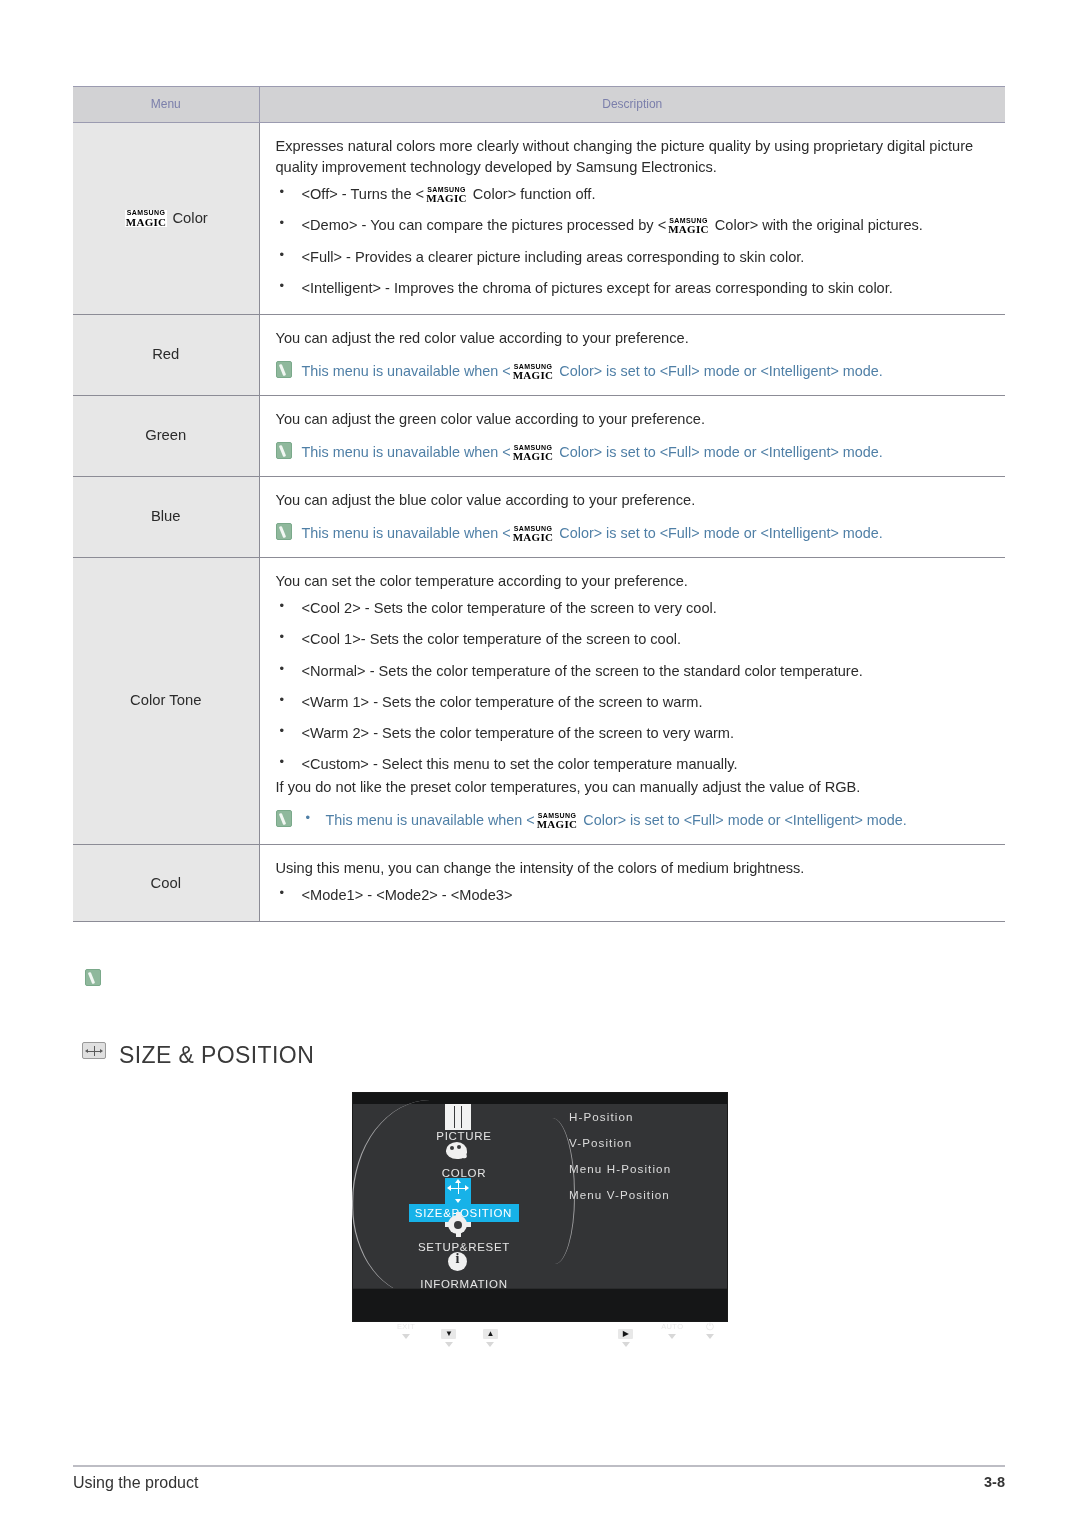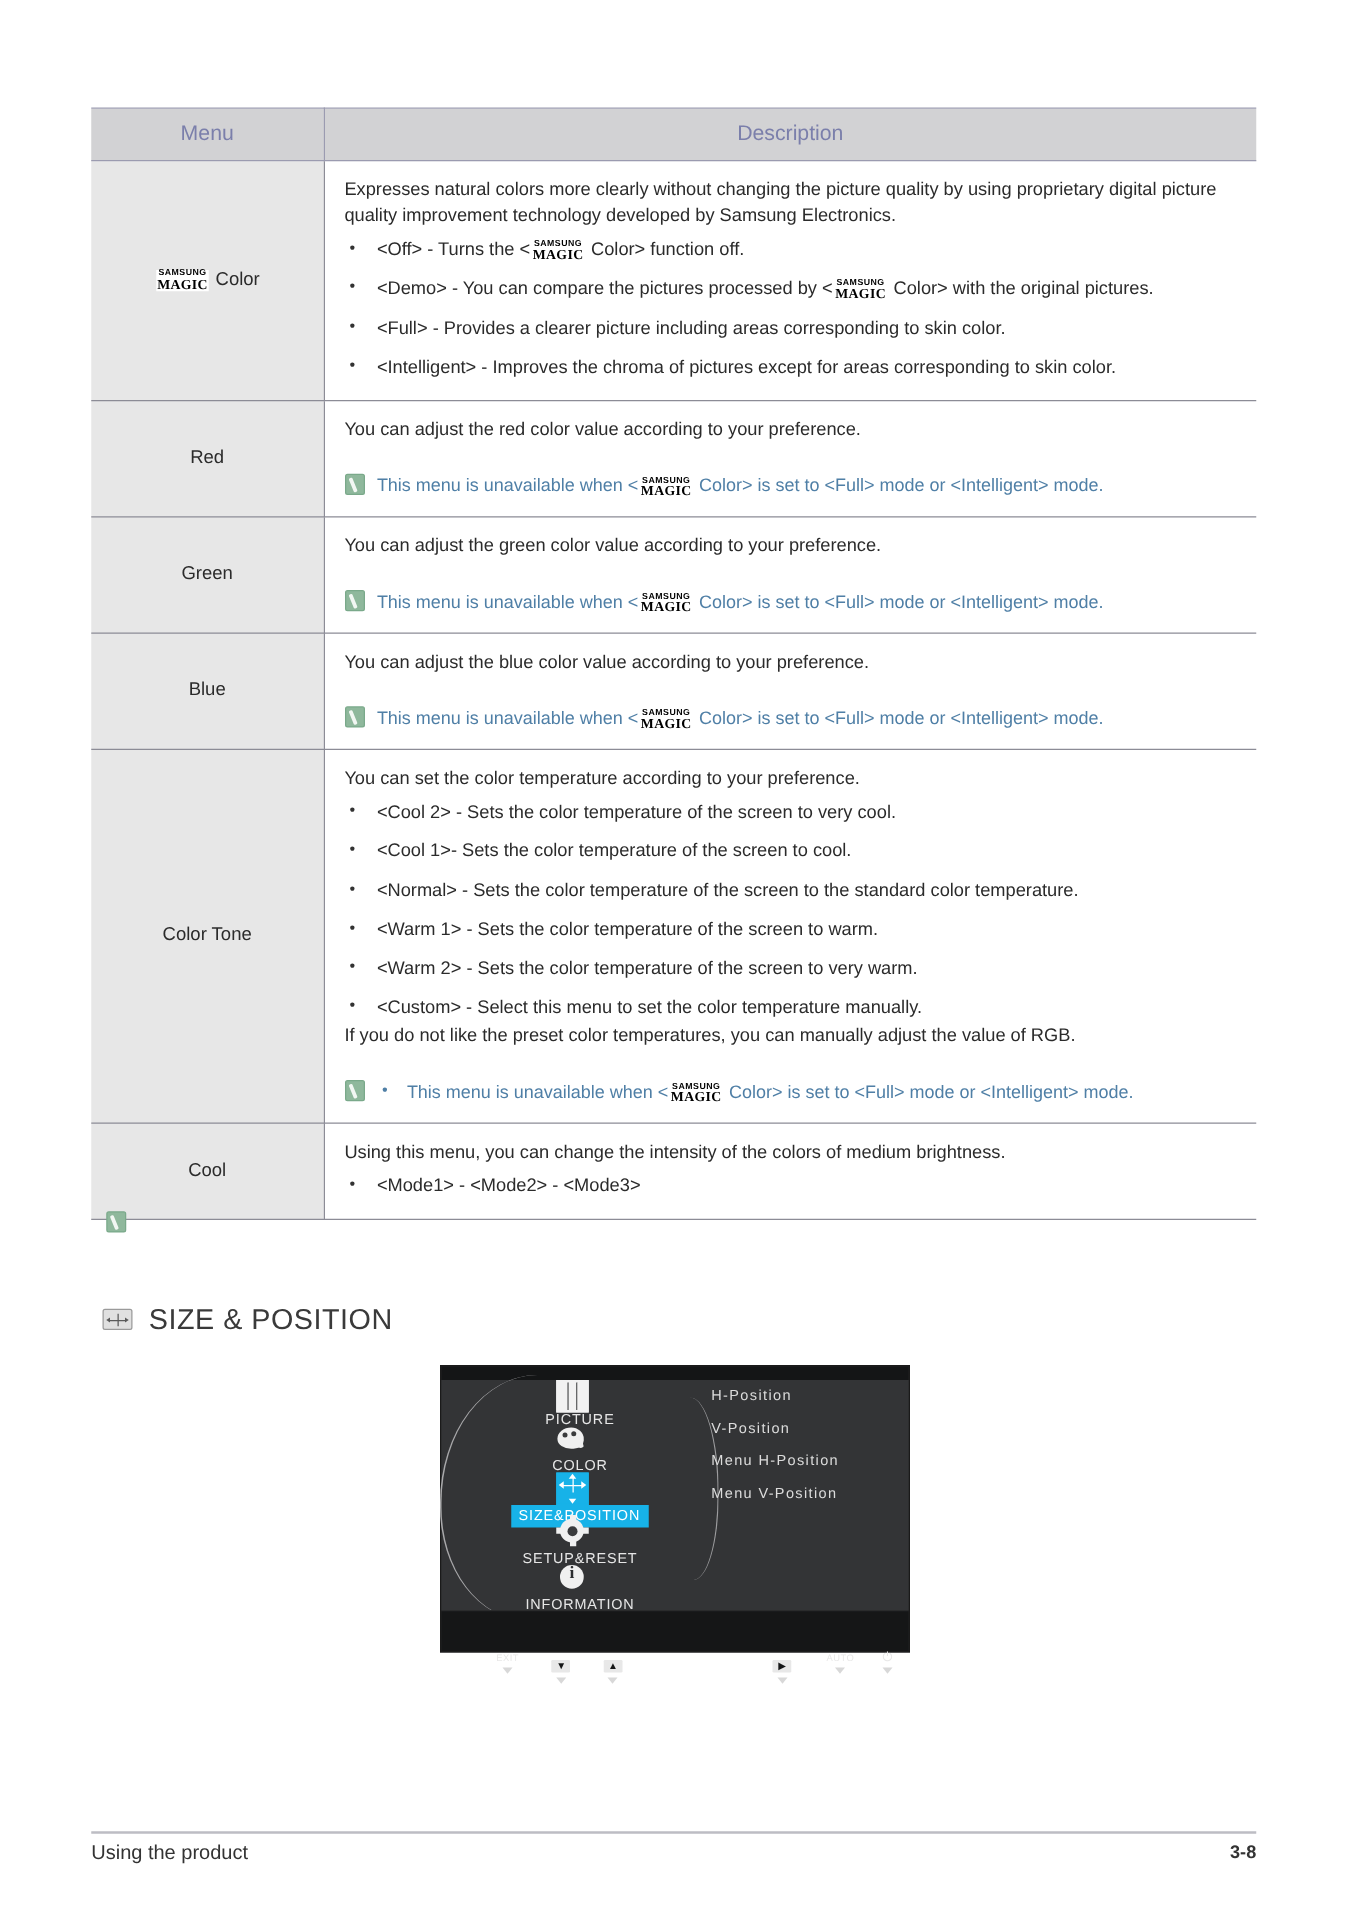--- a/index.html
+++ b/index.html
@@ -16,21 +16,21 @@
   
   .tbl-wrap { position:absolute; left:73px; top:86px; width:932px; }
   table.spec { border-collapse:collapse; width:932px; table-layout:fixed; }
   table.spec col.c1 { width:186px; }
   table.spec col.c2 { width:746px; }
 
   thead th {
     background:#d2d2d4;
     color:#7b7fab;
     font-weight:normal;
-    font-size:17px;
+    font-size:12px;
     padding:10px 0 11px 0;
     text-align:center;
     border-top:1.6px solid #9b9bb0;
     border-bottom:1.6px solid #9b9bb0;
   }
   thead th.h-menu { border-right:1.4px solid #9b9bb0; }
 
   tbody td {
     vertical-align:middle;
     border-bottom:1.4px solid #8c8c96;
@@ -97,21 +97,21 @@
   .noteicon:after {
     content:"";
     position:absolute;
     left:4px; top:2px;
     width:3px; height:12px;
     background:#f2f7f3;
     transform:rotate(-22deg);
     border-radius:1px;
   }
   .notebox {
-    margin-top:24px;
+    margin-top:12px;
     color:#4f7fa6;
     font-size:14.4px;
     display:flex;
     align-items:flex-start;
   }
   .notebox .ntext { padding-top:0px; }
   .notebox .magic { color:#000; }
 
   .notebox.withbullet .ntext { position:relative; padding-left:24px; }
   .notebox.withbullet .ntext:before {
@@ -130,21 +130,20 @@
     display:flex;
     align-items:flex-start;
   }
   .standalone-note .noteicon { margin-right:14px; margin-top:1px; }
 
   
   .section-head {
     position:absolute;
     left:82px; top:1042px;
     display:flex;
-    align-items:center;
   }
   .sp-icon {
     width:24px; height:17px;
     background:#e0e0e0;
     border:1px solid #9a9a9a;
     border-radius:2px;
     position:relative;
     margin-right:13px;
   }
   .sp-icon:before {

